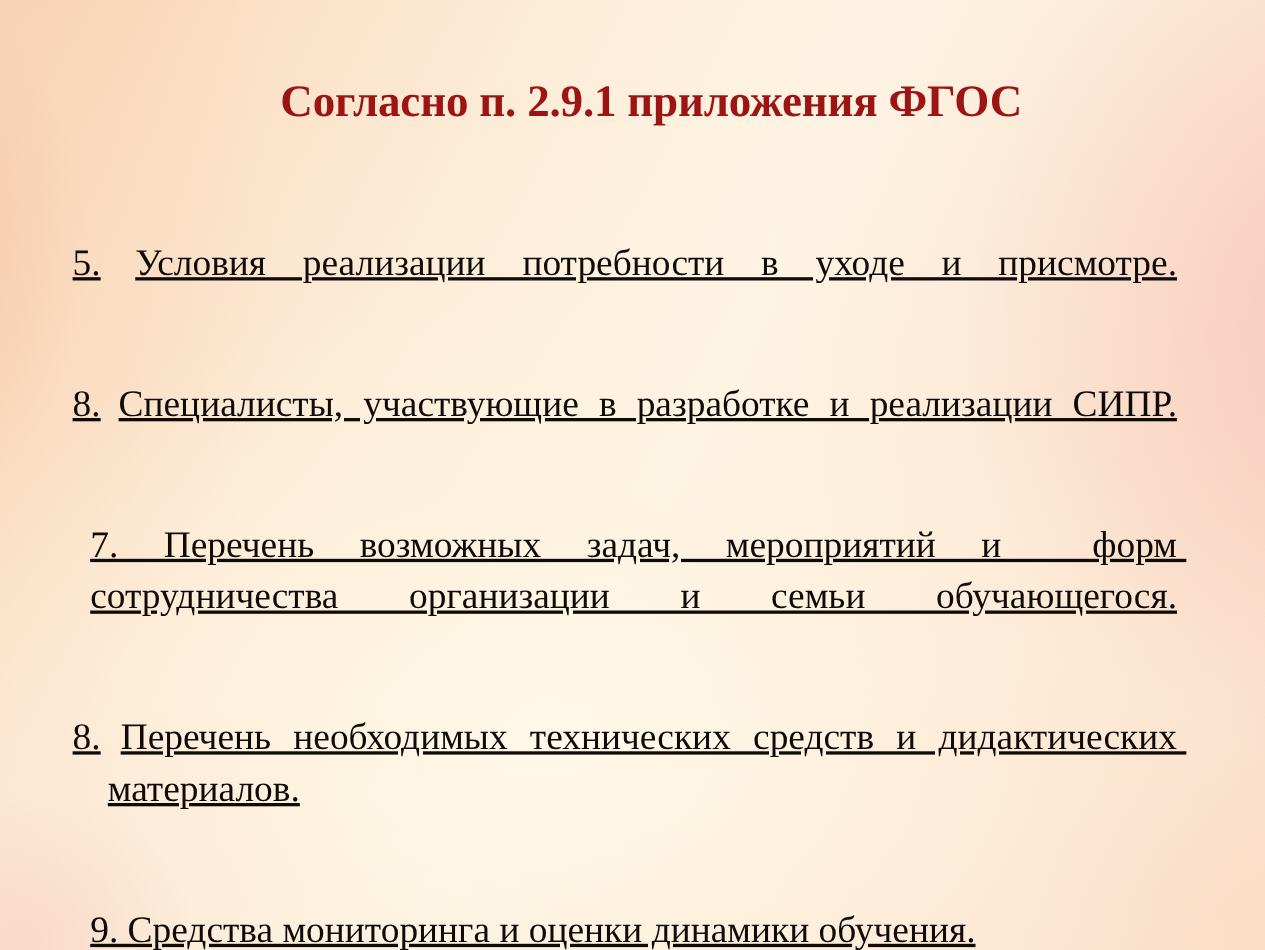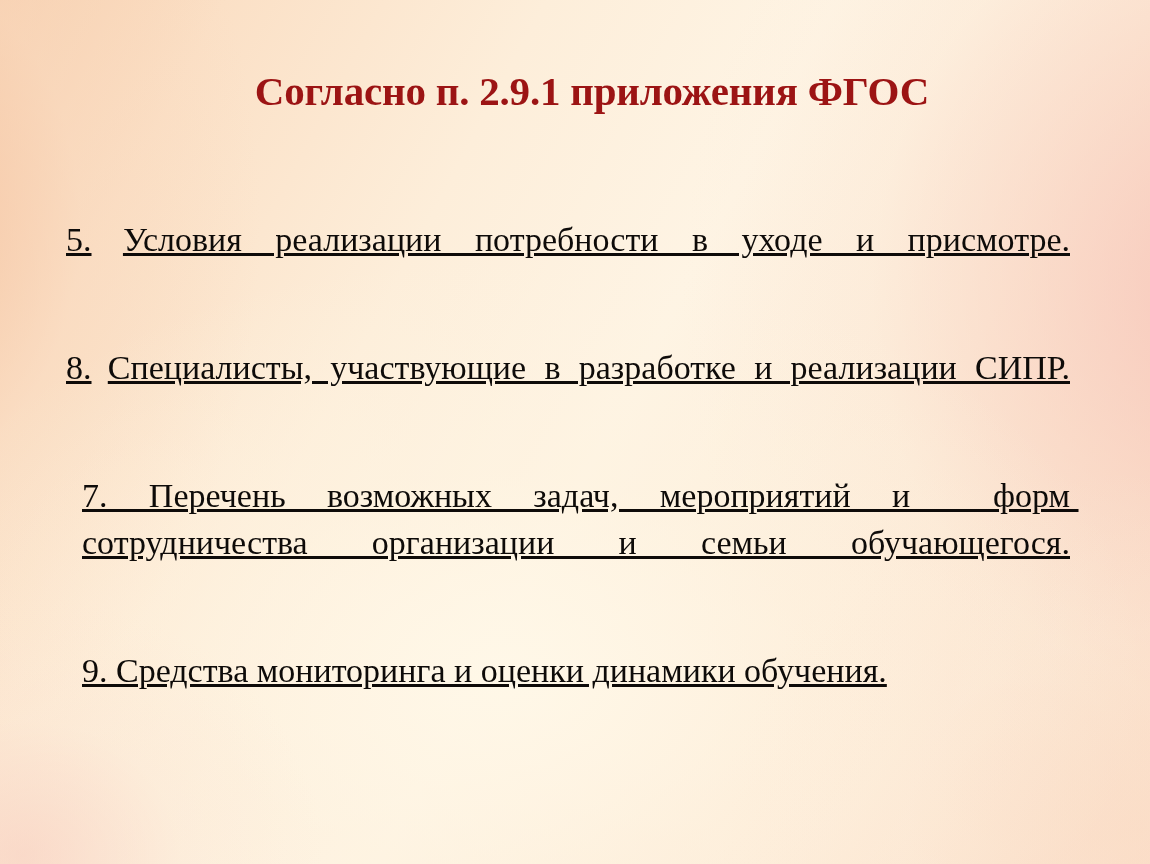--- a/index.html
+++ b/index.html
@@ -148,17 +148,18 @@
   <div id="content">
 
     <div id="title-block">
       <div class="title-line">Согласно п. 2.9.1 приложения ФГОС</div>
     </div>
 
     <div id="body-block">
       <p class="list-item justified">5.	Условия реализации потребности в уходе и присмотре.</p>
       <p class="list-item justified">8.	Специалисты, участвующие в разработке и реализации СИПР.</p>
       <p class="list-item tight justified">7. Перечень возможных задач, мероприятий и  форм сотрудничества организации и семьи обучающегося.</p>
+      <p class="list-item justified">8.	Перечень необходимых технических средств и дидактических материалов.</p>
       <p class="list-item tight">9. Средства мониторинга и оценки динамики обучения.</p>
     </div>
 
   </div>
 </div>
 
 </body></html>

